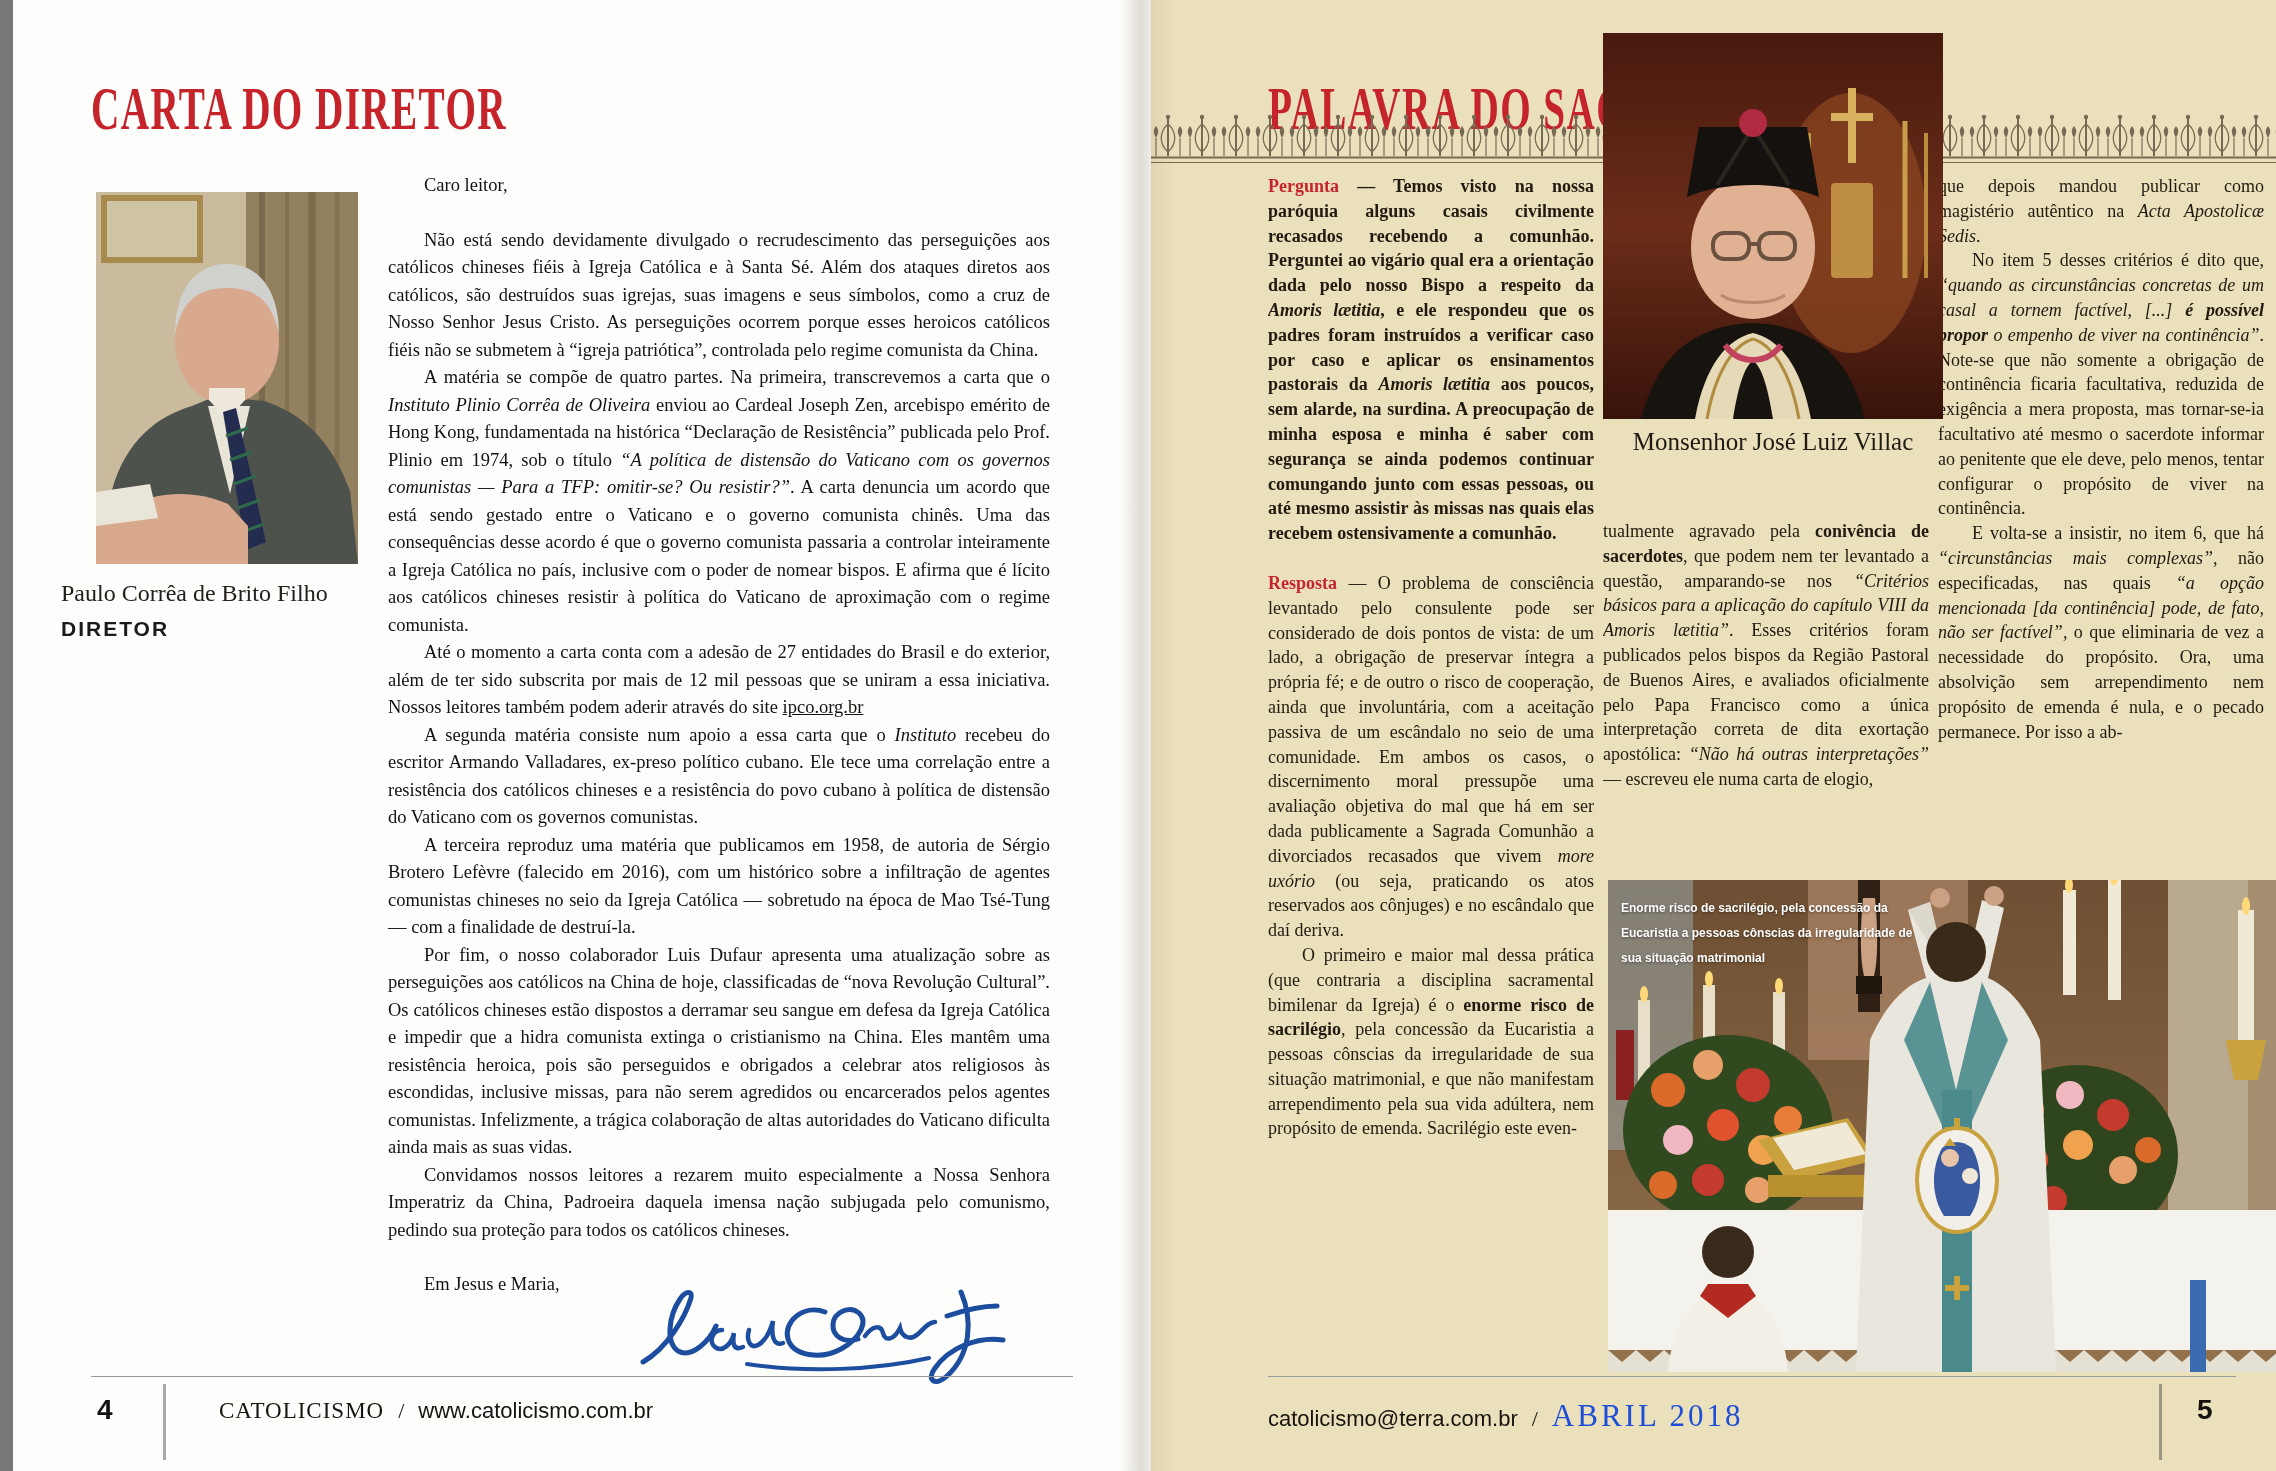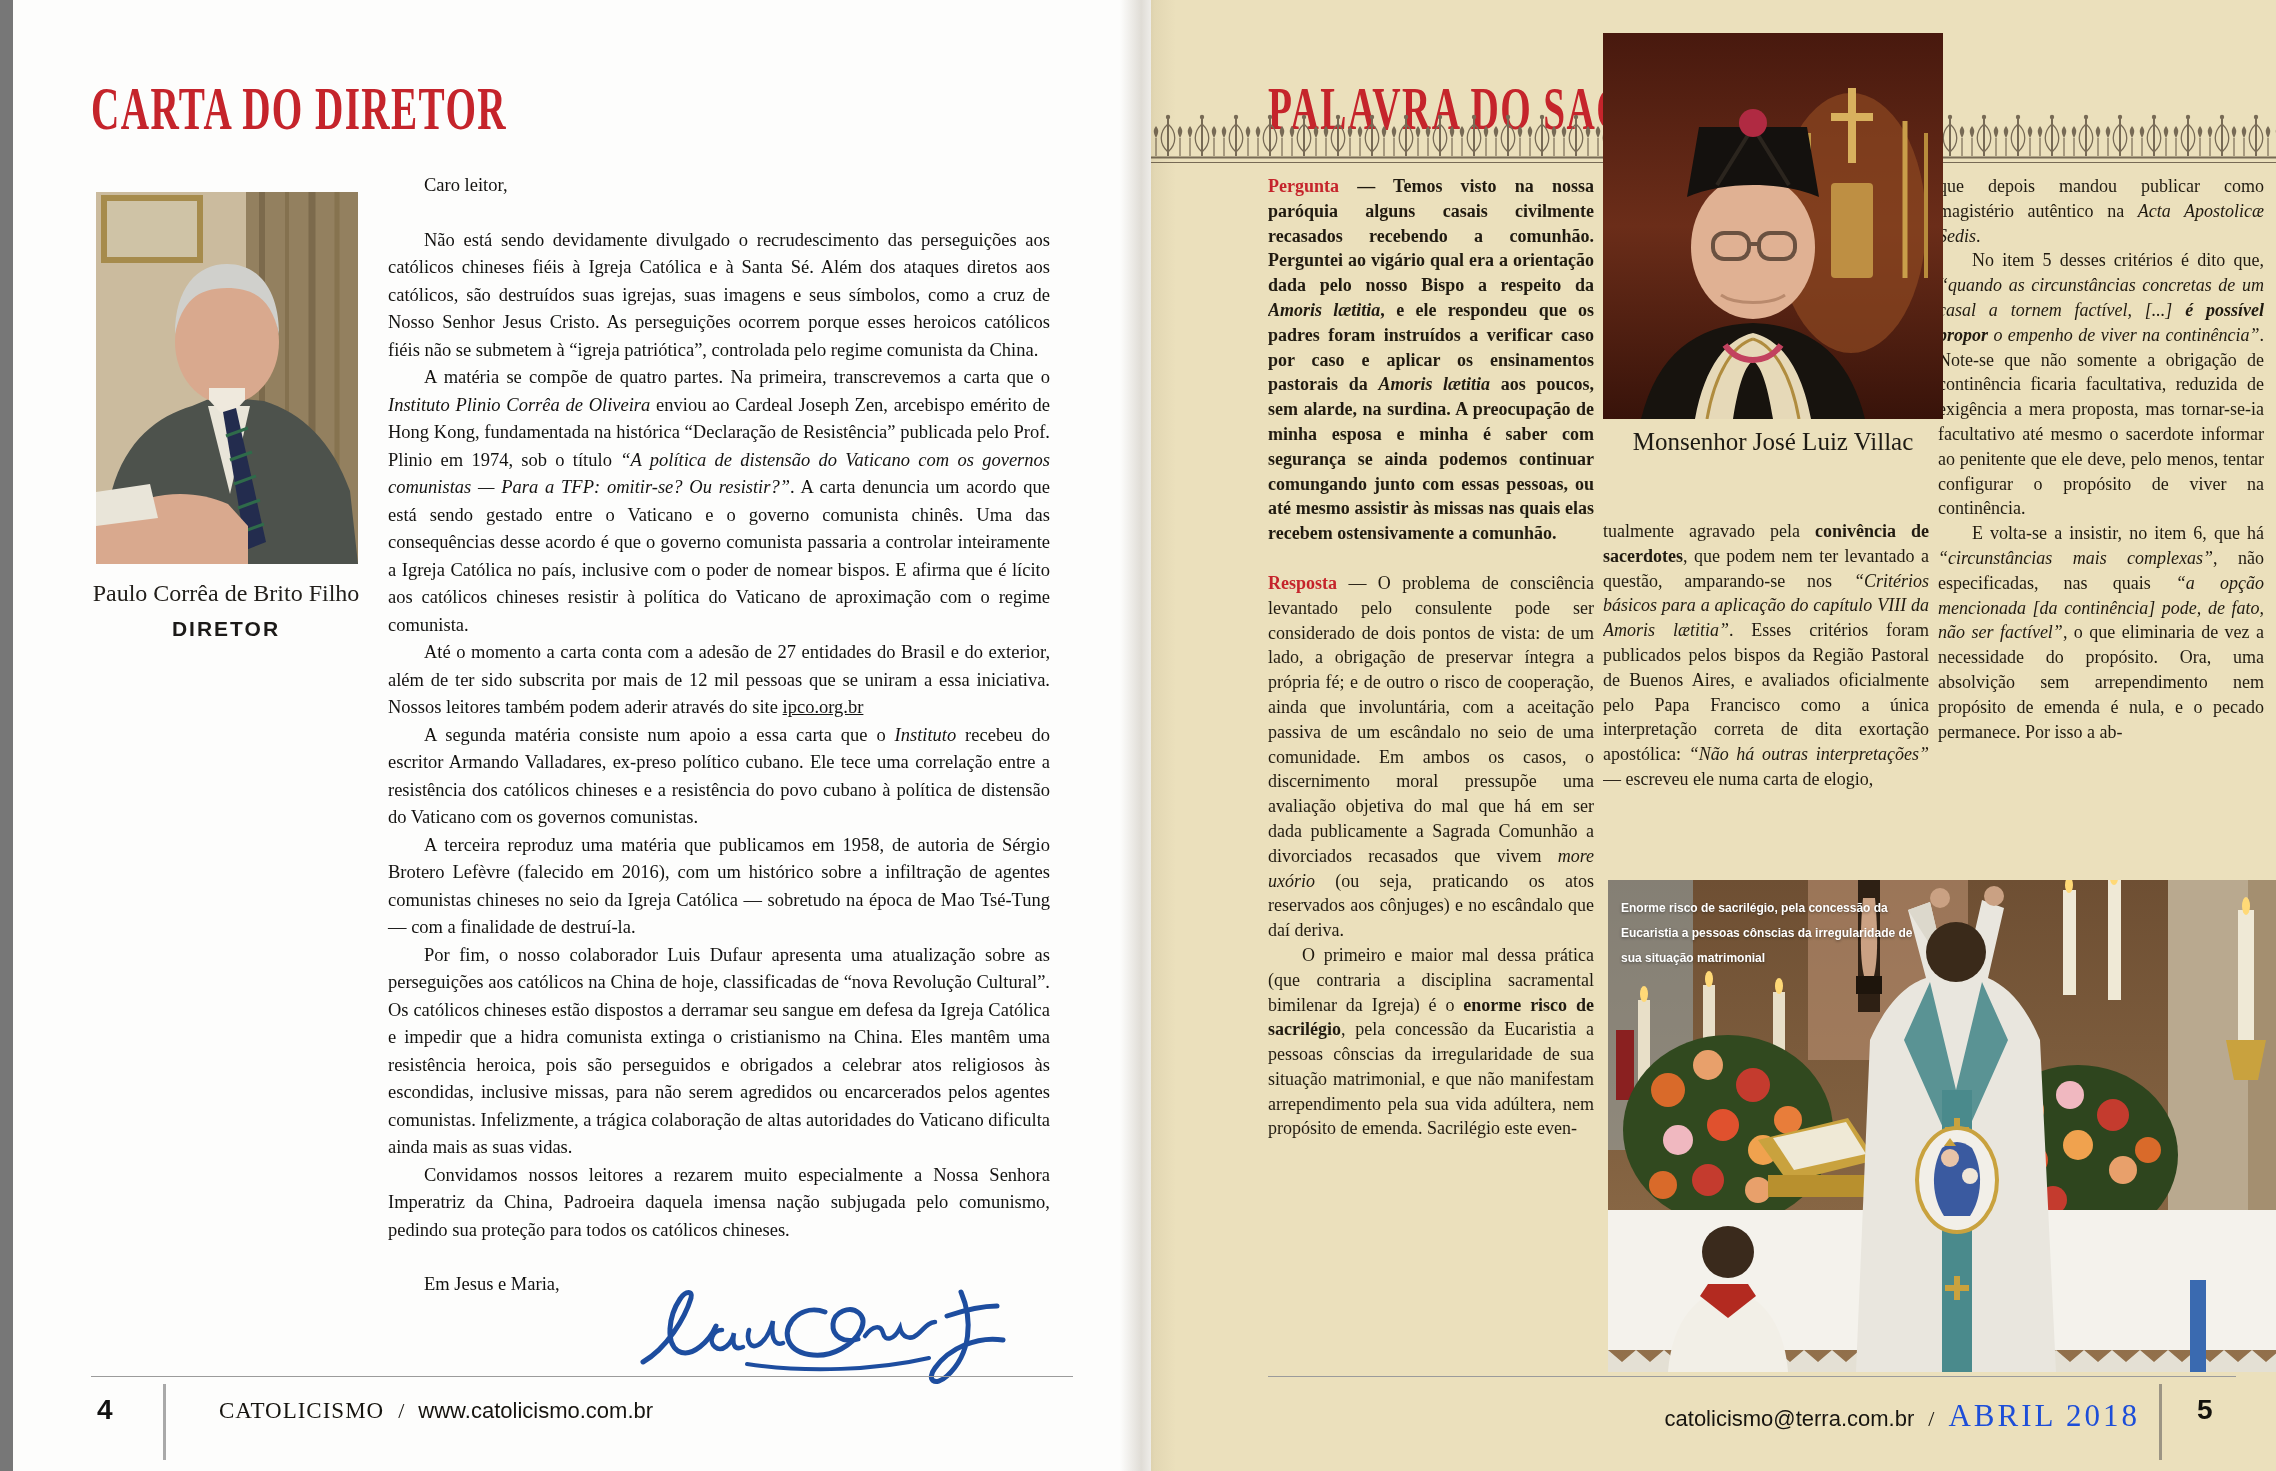--- a/index.html
+++ b/index.html
@@ -9,42 +9,42 @@
   .page-left{left:0;width:1138px;background:#fdfdfc;}
   .page-right{left:1138px;width:1138px;background:#ebe0bc;}
   .spine{position:absolute;left:1120px;top:0;width:56px;height:1471px;z-index:9;
          background:linear-gradient(to right,rgba(0,0,0,0) 0%,rgba(70,50,15,.16) 38%,rgba(70,50,15,.05) 62%,rgba(0,0,0,0) 100%);
          pointer-events:none;}
   .sec-head{position:absolute;color:#c5242b;font-weight:700;font-size:56px;line-height:1;
             letter-spacing:2px;transform:scale(.7,1.08);transform-origin:left top;white-space:nowrap;}
   
   .header-left{left:78px;top:40px;}
   .director-photo{position:absolute;left:83px;top:192px;width:262px;height:372px;overflow:hidden;}
-  .dir-caption{position:absolute;left:48px;top:580px;width:330px;text-align:center;}
+  .dir-caption{position:absolute;left:48px;top:580px;width:330px;}
   .dir-name{font-size:24px;color:#23201c;}
   .dir-role{margin-top:10px;font-family:"Liberation Sans",sans-serif;font-weight:700;
             font-size:21px;letter-spacing:2px;color:#1c1a18;}
   .letter{position:absolute;left:375px;top:172px;width:662px;font-size:18.5px;line-height:27.5px;
           text-align:justify;color:#131210;}
   .letter p{margin:0;text-indent:36px;}
   .letter p.after-gap{margin-top:27px;}
   .signature{position:absolute;left:612px;top:1278px;width:396px;height:118px;}
   .hline{position:absolute;height:1px;background:#9b9b9b;top:1376px;}
   .hline-left{left:78px;width:982px;}
   .hline-right{left:117px;width:968px;}
   .pagenum{position:absolute;top:1394px;font-family:"Liberation Sans",sans-serif;font-weight:700;
            font-size:28px;color:#121212;}
   .pagenum-left{left:84px;}
   .pagenum-right{left:1046px;color:#14120c;}
   .vbar{position:absolute;top:1384px;width:3px;height:76px;background:#a9a9a9;}
   .vbar-left{left:150px;}
   .vbar-right{left:1008px;background:#9c9584;}
   .footer-row{position:absolute;top:1398px;display:flex;align-items:baseline;gap:14px;}
   .footer-row-left{left:206px;}
-  .footer-row-right{left:117px;width:872px;justify-content:flex-end;}
+  .footer-row-right{left:117px;width:872px;}
   .f-brand{font-size:23px;letter-spacing:1px;color:#16140f;}
   .f-slash{font-size:22px;color:#16140f;}
   .f-url,.f-email{font-family:"Liberation Sans",sans-serif;font-size:22px;color:#16140f;}
   .f-date{font-size:31px;letter-spacing:3px;color:#1d4ed8;}
   
   .header-right{left:117px;top:40px;}
   .fence{position:absolute;left:0;top:112px;width:1138px;height:52px;z-index:1;}
   .villac-photo{position:absolute;left:452px;top:33px;width:340px;height:386px;overflow:hidden;z-index:2;}
   .villac-caption{position:absolute;left:392px;top:428px;width:460px;text-align:center;
                   font-size:25px;color:#1e1b14;z-index:2;}

